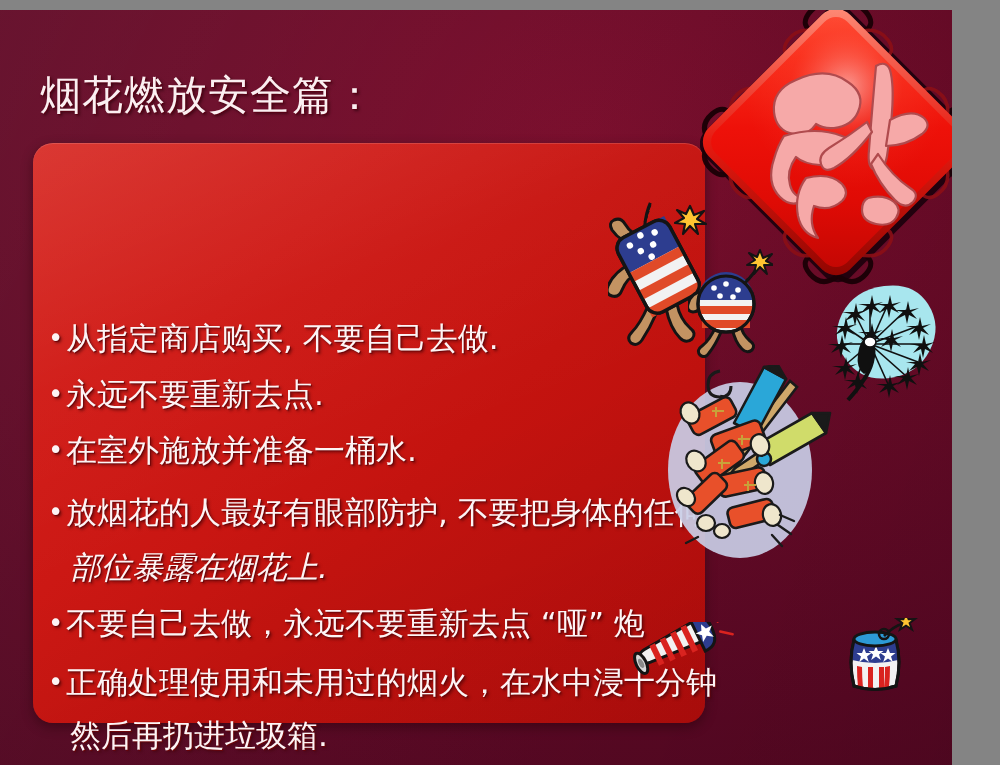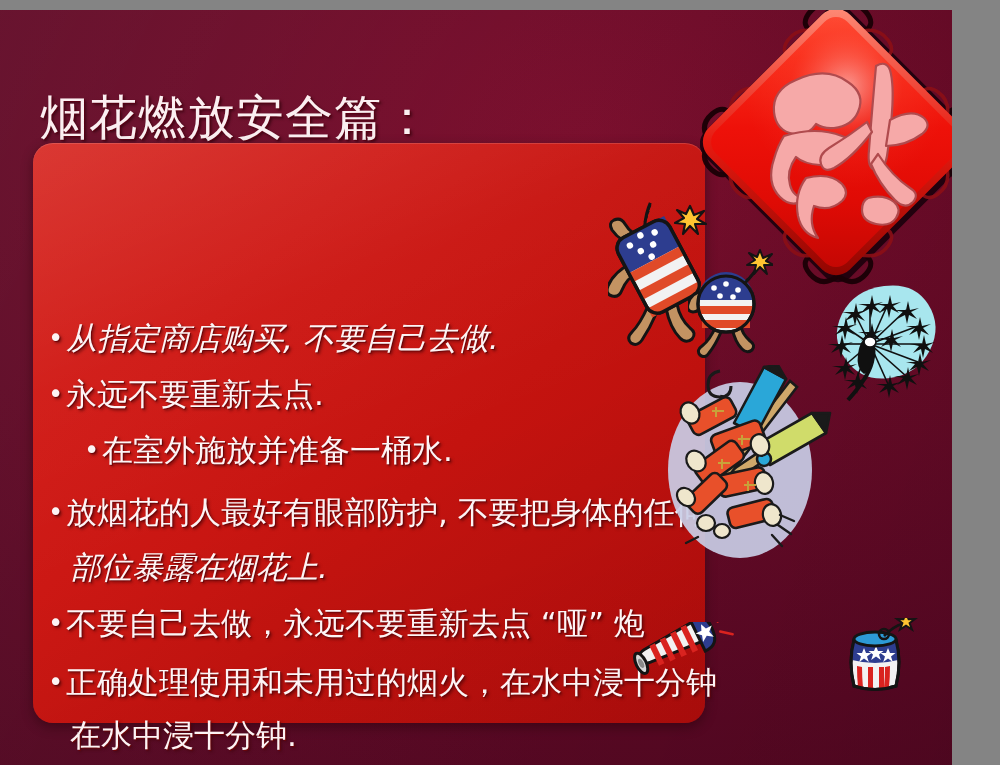--- a/index.html
+++ b/index.html
@@ -38,22 +38,22 @@
     position: absolute;
     inset: 0;
     background: linear-gradient(118deg, rgba(255,255,255,0.045) 0%, rgba(255,255,255,0.015) 38%, rgba(0,0,0,0.05) 72%, rgba(0,0,0,0.10) 100%);
     pointer-events: none;
   }
 
   
   #slide-title {
     position: absolute;
     left: 40px;
-    top: 82px;
-    font-size: 48px;
+    top: 60px;
+    font-size: 41px;
     line-height: 50px;
     letter-spacing: 1px;
     color: #fbeff1;
     white-space: nowrap;
     text-shadow:
       1px 1px 0 rgba(90,0,20,0.95),
       2px 2px 3px rgba(40,0,10,0.7);
     text-align: right;
   }
 
@@ -140,28 +140,28 @@
 <div id="app-root">
 
   <div id="slide-canvas">
     <div id="slide-sheen"></div>
 
     <div id="slide-title">烟花燃放安全篇：</div>
 
     <div id="body-panel">
       <div id="body-panel-sheen"></div>
       <div id="bullet-list">
-          <div class="bullet-line" style="top: 178px; font-style: italic;"><span class="bullet-dot">•</span><span>从指定商店购买, 不要自己去做.</span></div>
+          <div class="bullet-line" style="top: 178px;"><span class="bullet-dot">•</span><span>从指定商店购买, 不要自己去做.</span></div>
           <div class="bullet-line" style="top: 234px;"><span class="bullet-dot">•</span><span>永远不要重新去点.</span></div>
-          <div class="bullet-line" style="top: 290px; margin-left: 36px;"><span class="bullet-dot">•</span><span>在室外施放并准备一桶水.</span></div>
+          <div class="bullet-line" style="top: 290px;"><span class="bullet-dot">•</span><span>在室外施放并准备一桶水.</span></div>
           <div class="bullet-line" style="top: 352px;"><span class="bullet-dot">•</span><span>放烟花的人最好有眼部防护, 不要把身体的任何</span></div>
           <div class="bullet-line cont" style="top: 407px; font-style: italic;"><span>部位暴露在烟花上.</span></div>
           <div class="bullet-line" style="top: 463px;"><span class="bullet-dot">•</span><span>不要自己去做，永远不要重新去点 “哑” 炮</span></div>
           <div class="bullet-line" style="top: 522px;"><span class="bullet-dot">•</span><span>正确处理使用和未用过的烟火，在水中浸十分钟</span></div>
-          <div class="bullet-line cont" style="top: 575px;"><span>在水中浸十分钟.</span></div>
+          <div class="bullet-line cont" style="top: 575px;"><span>然后再扔进垃圾箱.</span></div>
         </div>
     </div>
 
     <div id="decor-layer">
 
       <div class="decor" id="diamond-ornament">
         <svg viewBox="0 0 275 290" width="275" height="290">
           <defs>
             <linearGradient id="diamondFace" x1="0" y1="0" x2="1" y2="1">
               <stop offset="0%" stop-color="#ff4a33"></stop>

